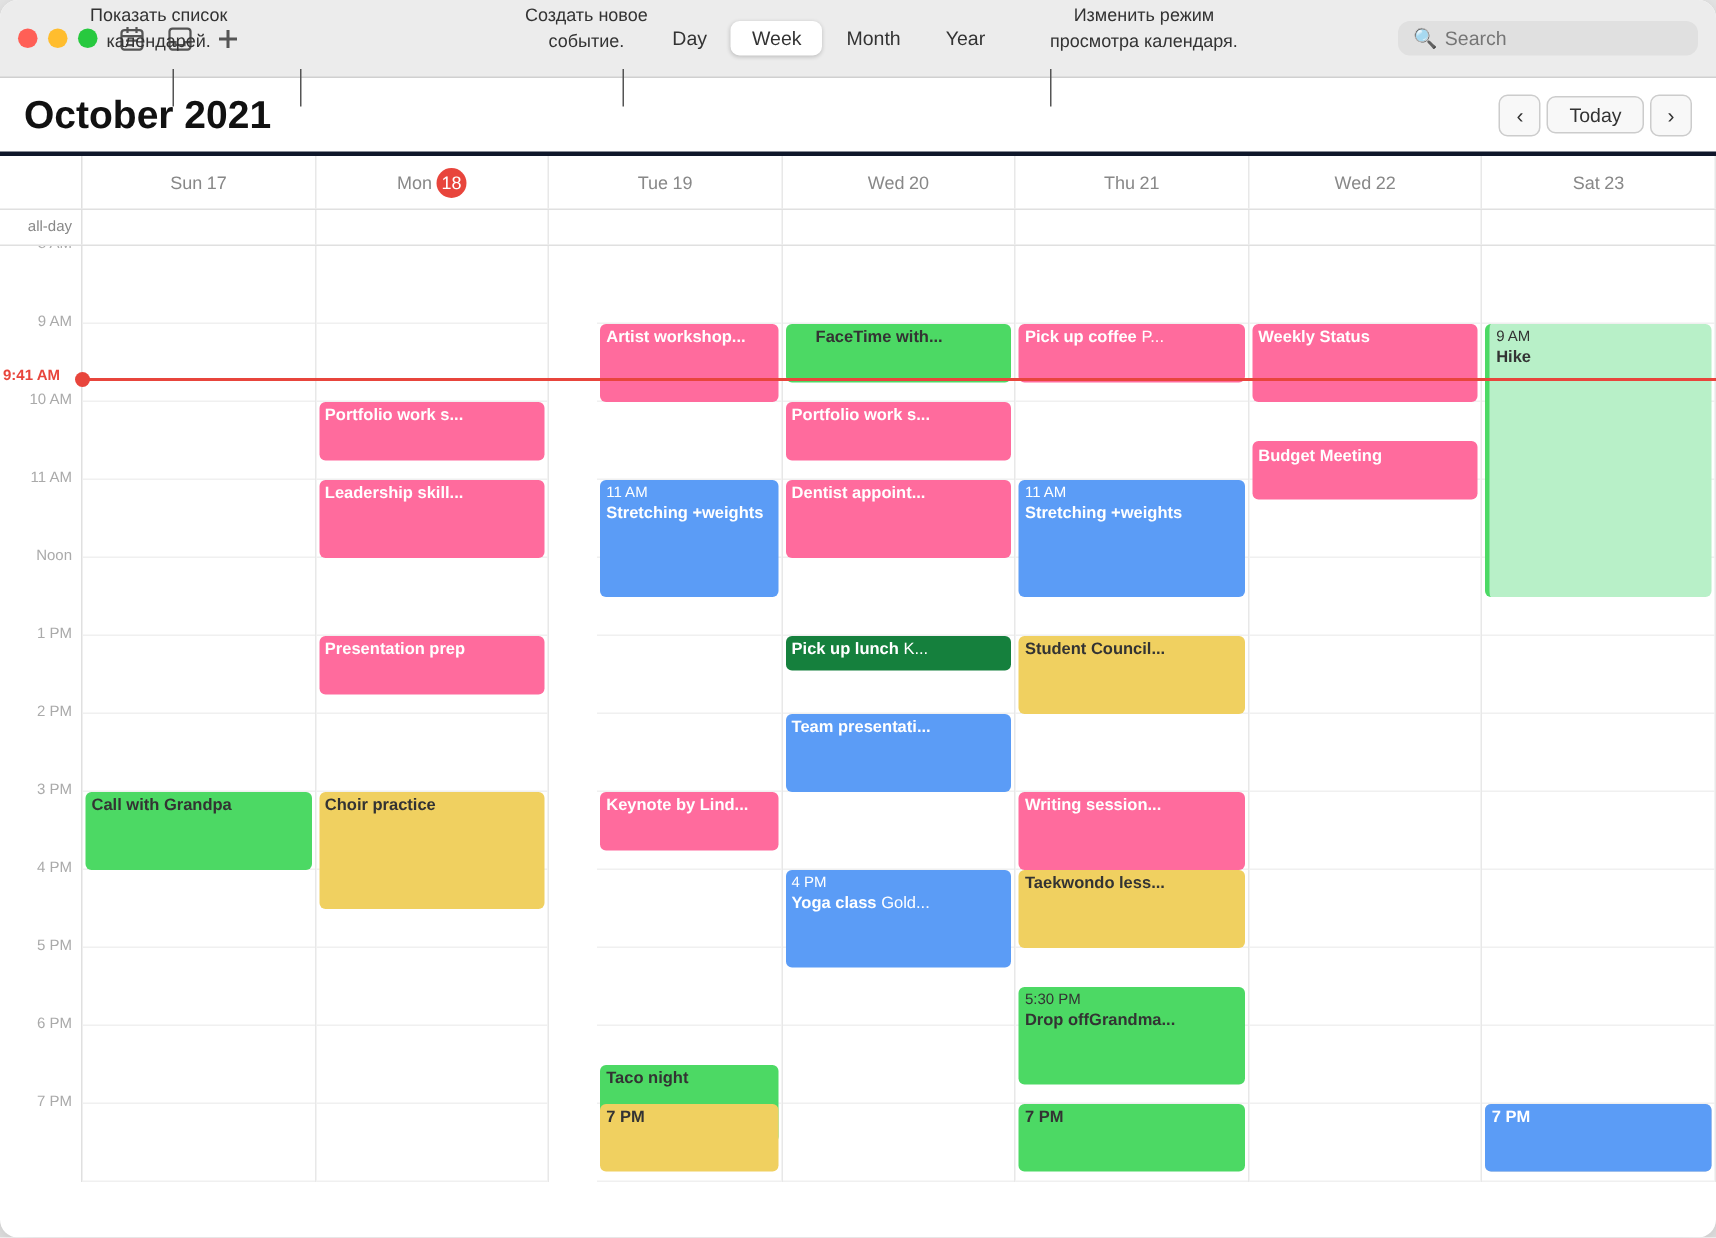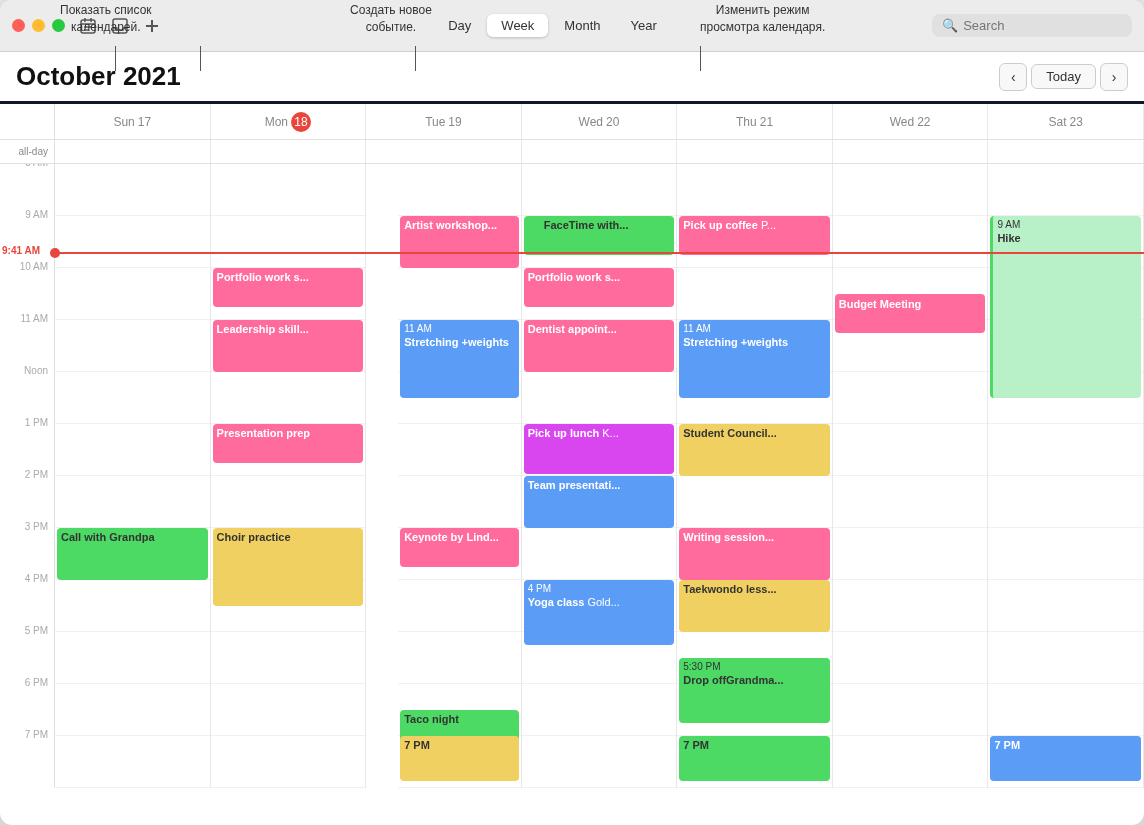--- a/index.html
+++ b/index.html
@@ -540,21 +540,21 @@
           <div class="hour-block"></div>
           <div class="hour-block"></div>
           <div class="hour-block"></div>
           <div class="hour-block"></div>
           <div class="hour-block"></div>
           <div class="hour-block"></div>
           <div class="hour-block"></div>
           <div class="event" style="position: absolute; top: 52px; left: 2px; right: 2px; height: 39px; background: rgb(76, 217, 100); color: rgb(51, 51, 51); border-radius: 4px; padding: 2px 20px; font-size: 11px; line-height: 1.3; overflow: hidden; z-index: 10; cursor: pointer;"><span style="font-weight:600;font-size:11px;">FaceTime with...</span></div>
           <div class="event" style="position: absolute; top: 104px; left: 2px; right: 2px; height: 39px; background: rgb(255, 107, 157); color: rgb(255, 255, 255); border-radius: 4px; padding: 2px 4px; font-size: 11px; line-height: 1.3; overflow: hidden; z-index: 10; cursor: pointer;"><span style="font-weight:600;font-size:11px;">Portfolio work s...</span></div>
           <div class="event" style="position: absolute; top: 156px; left: 2px; right: 2px; height: 52px; background: rgb(255, 107, 157); color: rgb(255, 255, 255); border-radius: 4px; padding: 2px 4px; font-size: 11px; line-height: 1.3; overflow: hidden; z-index: 10; cursor: pointer;"><span style="font-weight:600;font-size:11px;">Dentist appoint...</span></div>
-          <div class="event" style="position: absolute; top: 260px; left: 2px; right: 2px; height: 50px; background: #d946ef; color: rgb(255, 255, 255); border-radius: 4px; padding: 2px 4px; font-size: 11px; line-height: 1.3; overflow: hidden; z-index: 10; cursor: pointer;"><span style="font-weight:600;font-size:11px;">Pick up lunch <span style="font-weight:400;">K...</span></span></div>
+          <div class="event" style="position: absolute; top: 260px; left: 2px; right: 2px; height: 23px; background: #15803d; color: rgb(255, 255, 255); border-radius: 4px; padding: 2px 4px; font-size: 11px; line-height: 1.3; overflow: hidden; z-index: 10; cursor: pointer;"><span style="font-weight:600;font-size:11px;">Pick up lunch <span style="font-weight:400;">K...</span></span></div>
           <div class="event" style="position: absolute; top: 312px; left: 2px; right: 2px; height: 52px; background: rgb(91, 156, 246); color: rgb(255, 255, 255); border-radius: 4px; padding: 2px 4px; font-size: 11px; line-height: 1.3; overflow: hidden; z-index: 10; cursor: pointer;"><span style="font-weight:700;font-size:11px;">Team presentati...</span></div>
           <div class="event" style="position: absolute; top: 416px; left: 2px; right: 2px; height: 65px; background: rgb(91, 156, 246); color: rgb(255, 255, 255); border-radius: 4px; padding: 2px 4px; font-size: 11px; line-height: 1.3; overflow: hidden; z-index: 10; cursor: pointer;"><span style="font-size:10px;display:block;">4 PM</span><span style="font-weight:600;font-size:11px;">Yoga class <span style="font-weight:400;">Gold...</span></span></div>
         </div>
       <div class="day-column" id="col-4" style="position: relative;">
           <div class="hour-block"></div>
           <div class="hour-block"></div>
           <div class="hour-block"></div>
           <div class="hour-block"></div>
           <div class="hour-block"></div>
           <div class="hour-block"></div>
@@ -578,20 +578,21 @@
           <div class="hour-block"></div>
           <div class="hour-block"></div>
           <div class="hour-block"></div>
           <div class="hour-block"></div>
           <div class="hour-block"></div>
           <div class="hour-block"></div>
           <div class="hour-block"></div>
           <div class="hour-block"></div>
           <div class="hour-block"></div>
           <div class="hour-block"></div>
+          <div class="event" style="position: absolute; top: 52px; left: 2px; right: 2px; height: 52px; background: rgb(255, 107, 157); color: rgb(255, 255, 255); border-radius: 4px; padding: 2px 4px; font-size: 11px; line-height: 1.3; overflow: hidden; z-index: 10; cursor: pointer;"><span style="font-weight:600;font-size:11px;">Weekly Status</span></div>
           <div class="event" style="position: absolute; top: 130px; left: 2px; right: 2px; height: 39px; background: rgb(255, 107, 157); color: rgb(255, 255, 255); border-radius: 4px; padding: 3px 4px; font-size: 11px; line-height: 1.3; overflow: hidden; z-index: 10; cursor: pointer;"><span style="font-weight:600;font-size:11px;">Budget Meeting</span></div>
         </div>
       <div class="day-column" id="col-6" style="position: relative;">
           <div class="hour-block"></div>
           <div class="hour-block"></div>
           <div class="hour-block"></div>
           <div class="hour-block"></div>
           <div class="hour-block"></div>
           <div class="hour-block"></div>
           <div class="hour-block"></div>

